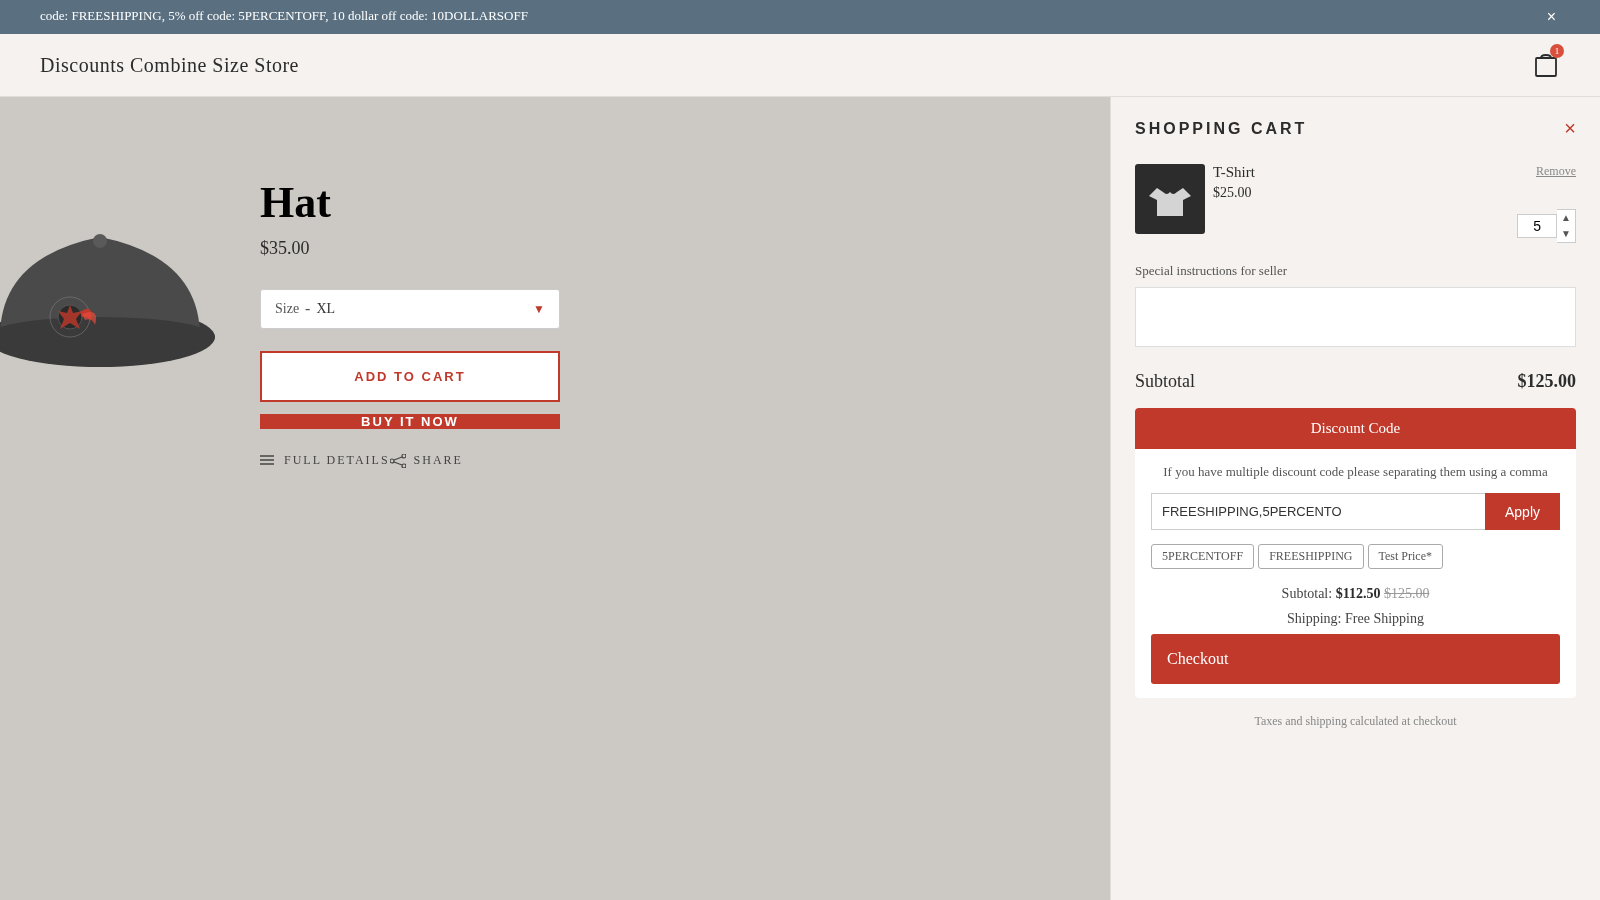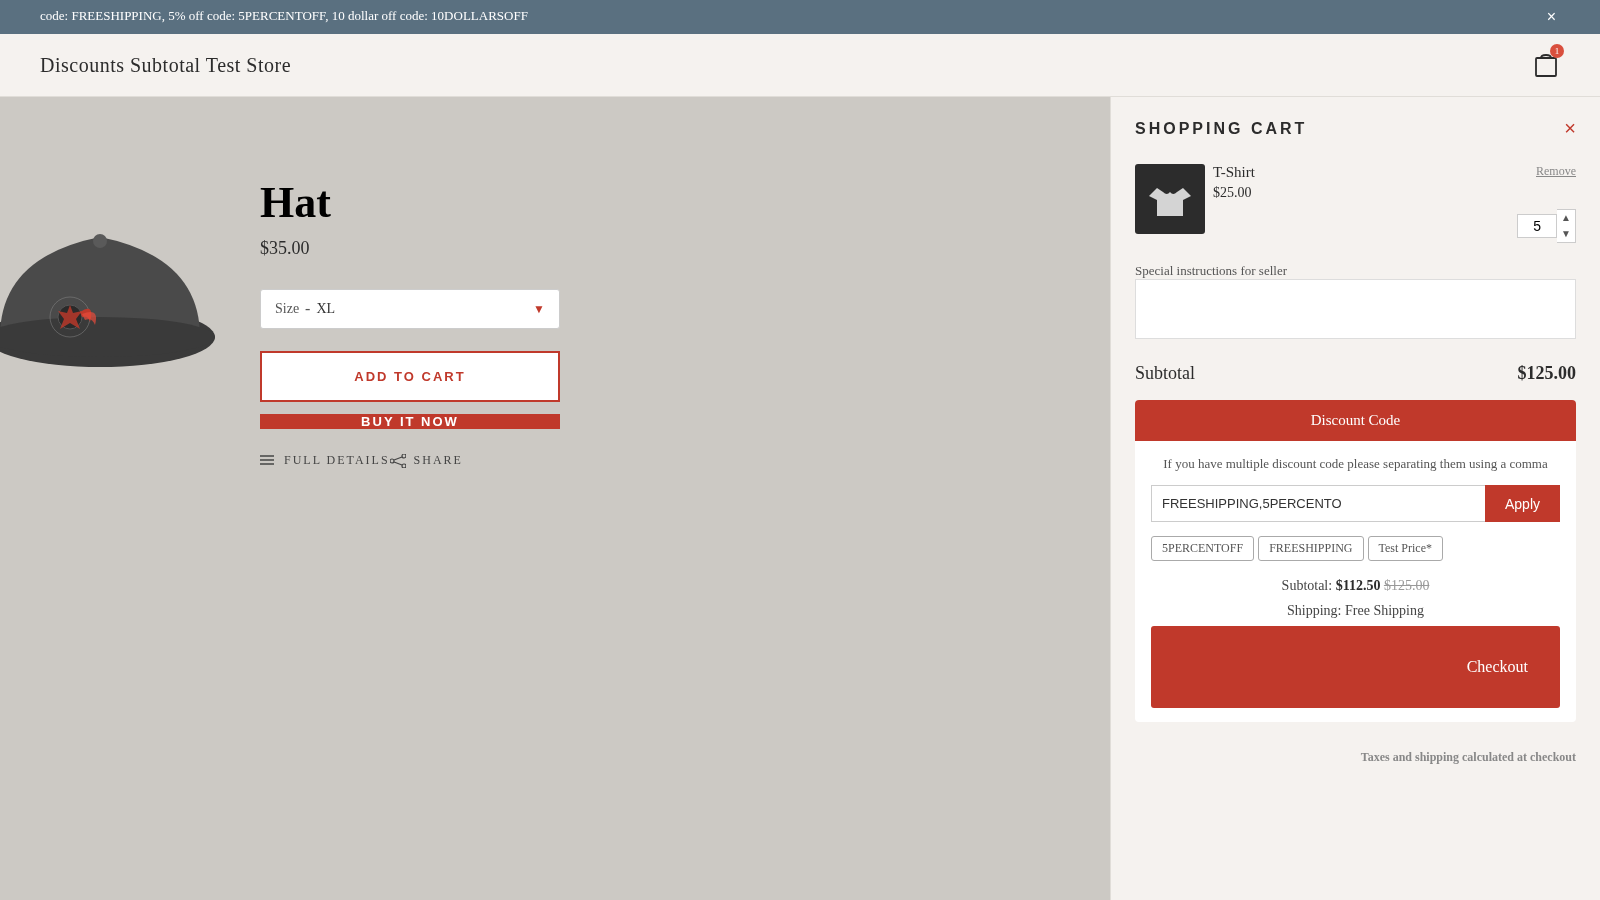--- a/index.html
+++ b/index.html
@@ -252,20 +252,21 @@
       font-size: 10px;
       cursor: pointer;
       padding: 1px 4px;
       line-height: 1.4;
       color: #555;
     }
 
     .special-instructions-label {
       font-size: 13px;
       color: #555;
+      margin-bottom: 8px;
     }
     .special-instructions-textarea {
       width: 100%;
       height: 60px;
       border: 1px solid #ddd;
       background: #fff;
       resize: none;
       padding: 6px;
       font-size: 13px;
       margin-bottom: 20px;
@@ -365,47 +366,45 @@
     .discounted-price { font-weight: 700; color: #2c2c2c; }
     .original-price { text-decoration: line-through; color: #999; }
     .shipping-text { color: #444; }
 
     .checkout-btn {
       display: block;
       width: 100%;
       background: #c0392b;
       color: #fff;
       border: none;
-      padding: 32px;
+      padding: 16px;
       font-size: 16px;
       cursor: pointer;
-      text-align: right;
+      text-align: left;
       border-radius: 3px;
       font-family: 'Georgia', serif;
       margin-top: 2px;
     }
 
     .taxes-note {
       font-size: 12px;
       color: #888;
-      text-align: right;
-      margin-top: 12px;
-      font-weight: bold;
+      text-align: center;
     }
   </style>
 </head>
 <body>
 
 <div class="announcement-bar">
   <span class="announcement-bar-text">code: FREESHIPPING, 5% off code: 5PERCENTOFF, 10 dollar off code: 10DOLLARSOFF</span>
   <button class="announcement-close">×</button>
 </div>
 
 <div class="header">
-  <span class="store-name">Discounts Subtotal Test Store</span>
+  <span class="store-name">Discounts Combine Size Store</span>
   <div class="cart-icon-wrapper">
     <svg width="28" height="30" viewBox="0 0 28 30" fill="none">
       <rect x="4" y="10" width="20" height="18" rx="1" stroke="#2c2c2c" stroke-width="1.8" fill="none"></rect>
       <path d="M9 10 C9 6 19 6 19 10" stroke="#2c2c2c" stroke-width="1.8" fill="none"></path>
     </svg>
     <span class="cart-badge">1</span>
   </div>
 </div>
 
 <div class="main-layout">

